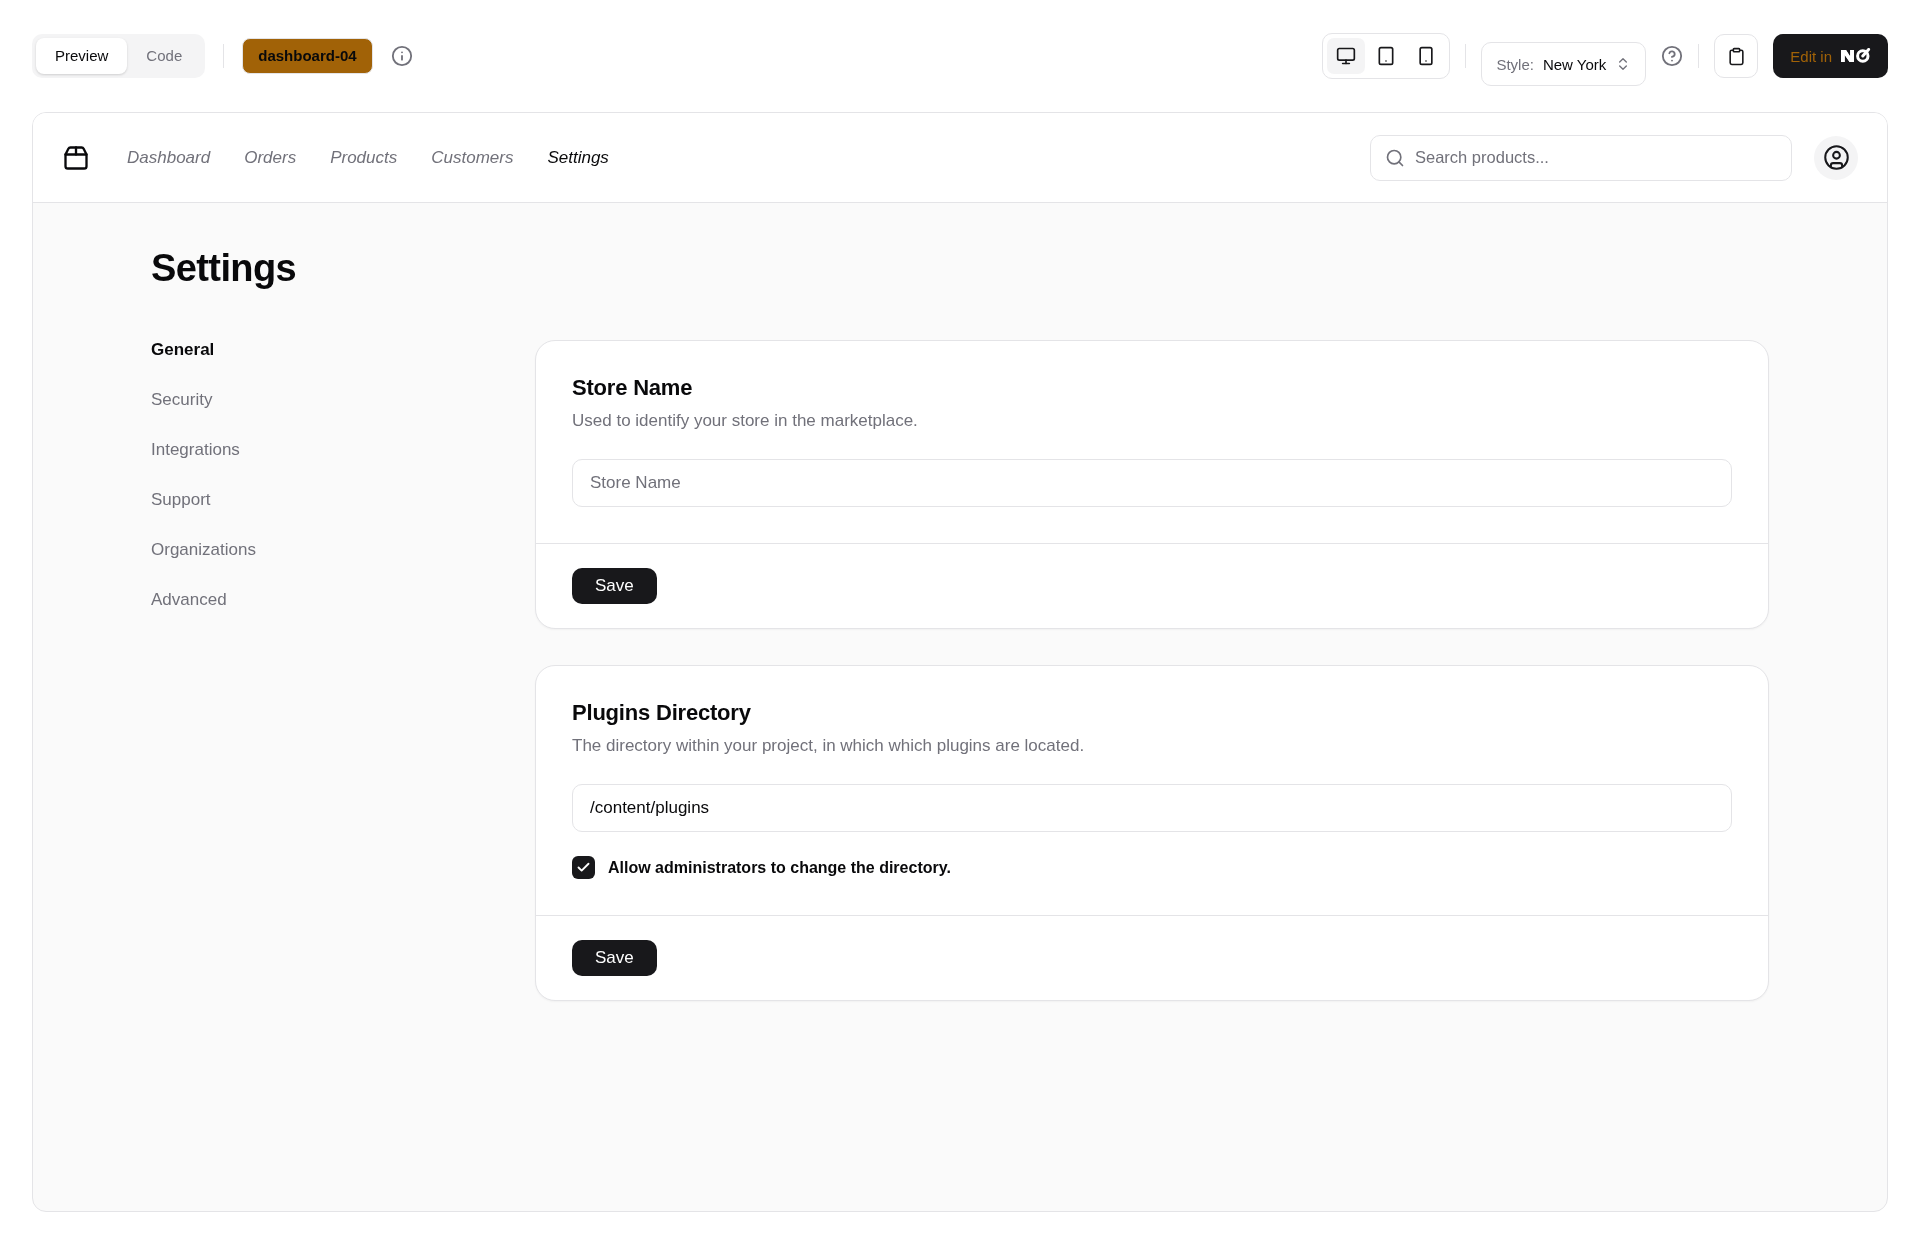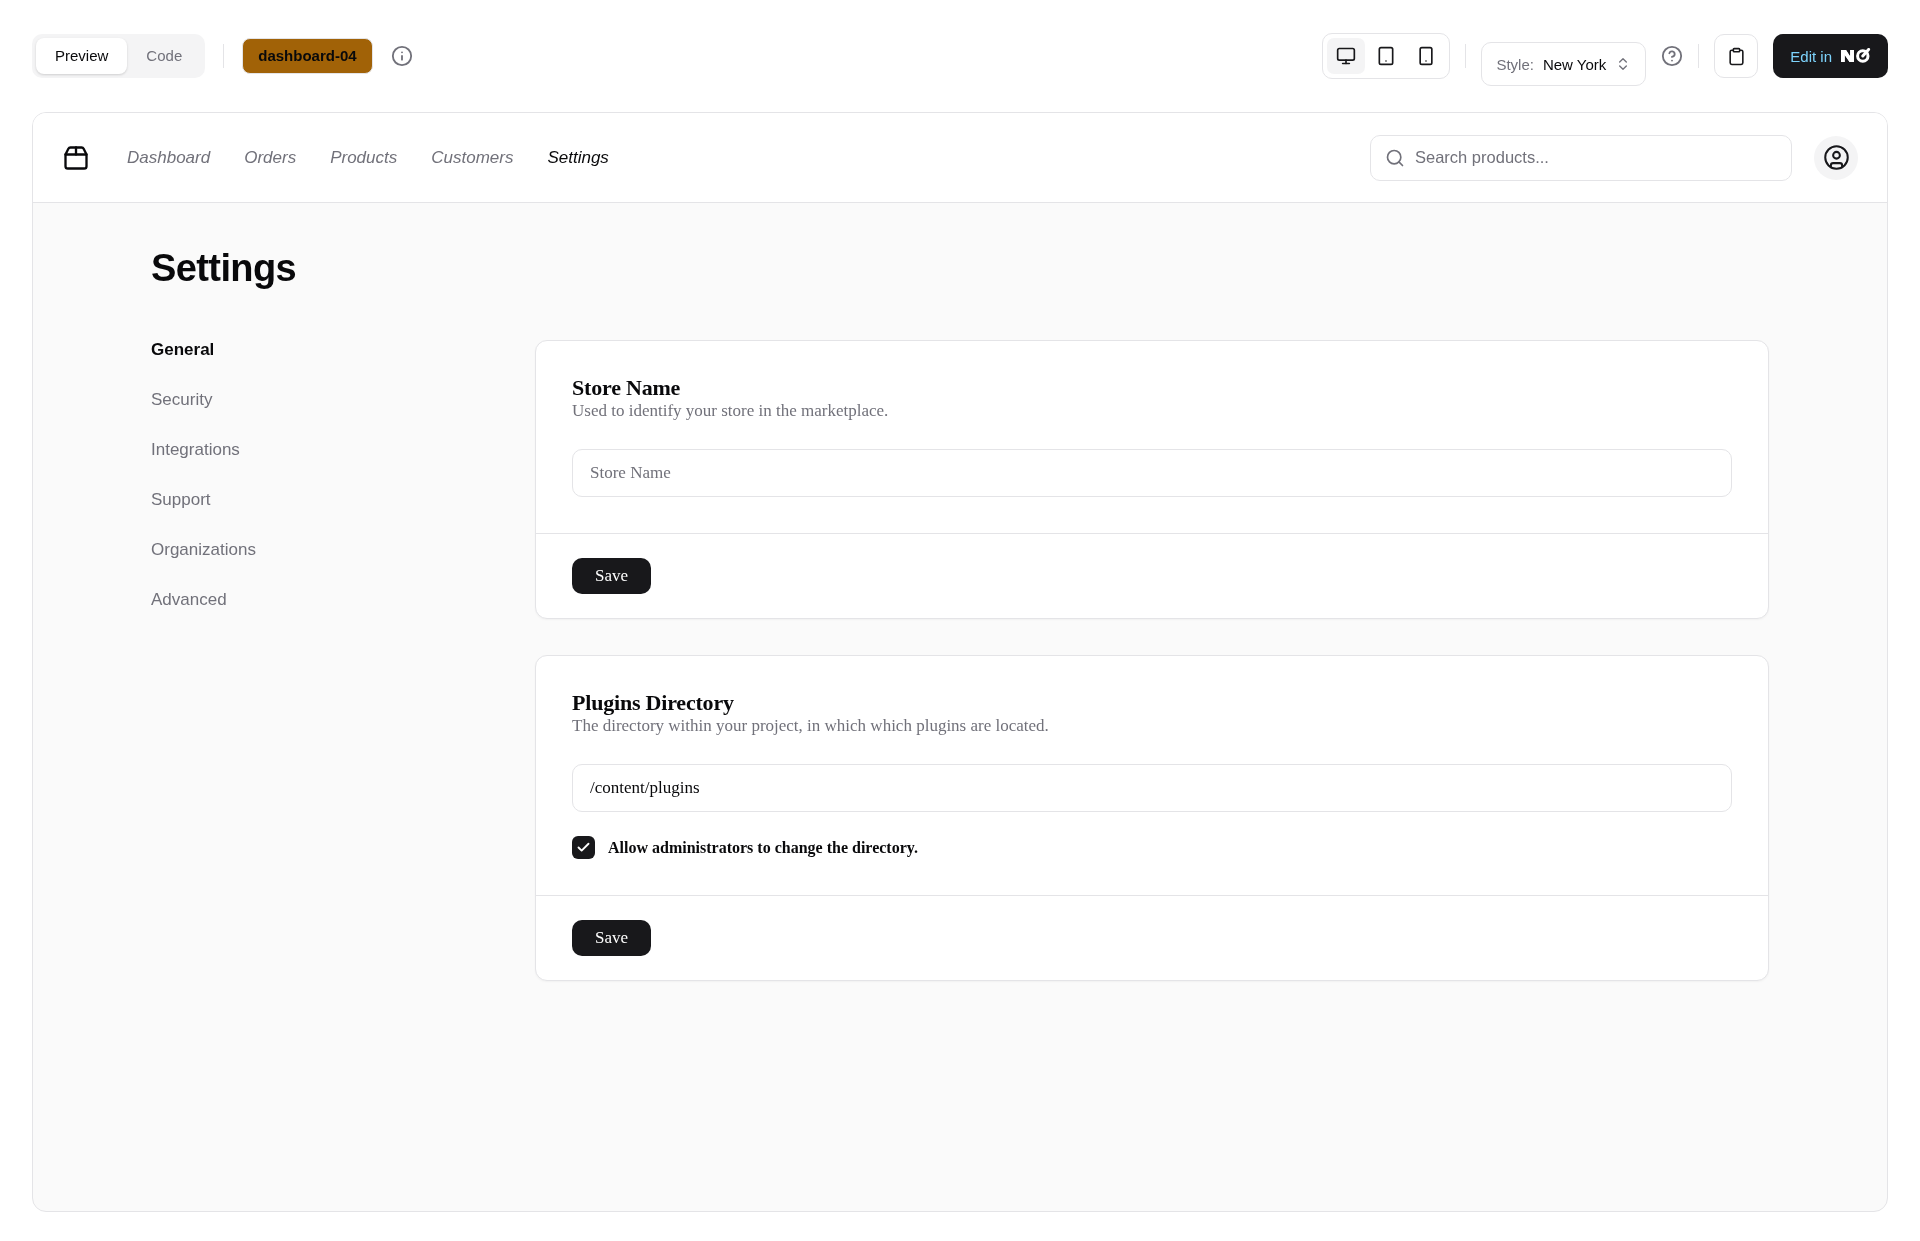--- a/index.html
+++ b/index.html
@@ -28,21 +28,21 @@
   .badge{border:1px solid var(--border); border-radius:8px; padding:8px 15px; font-size:15px; font-weight:600; line-height:18px; color:var(--foreground); background:#a16207;}
   .icon-plain{display:flex; align-items:center; justify-content:center; color:#71717a;}
   .device-group{display:flex; align-items:center; gap:2px; border:1px solid var(--border); border-radius:10px; padding:4px; background:#fff;}
   .dev{width:38px; height:36px; display:flex; align-items:center; justify-content:center; border-radius:7px; color:var(--primary);}
   .dev.active{background:var(--muted);}
   .style-select{display:flex; align-items:center; gap:9px; height:44px; padding:0 14px; border:1px solid var(--border); border-radius:10px; background:#fff; font-size:15px;margin-top:16px;}
   .style-select .lbl{color:var(--muted-foreground);}
   .style-select .val{color:var(--foreground); font-weight:500;}
   .style-select .chev{color:var(--muted-foreground);}
   .icon-btn{width:44px; height:44px; display:flex; align-items:center; justify-content:center; border:1px solid var(--border); border-radius:10px; background:#fff; color:var(--primary);}
-  .edit-btn{display:flex; align-items:center; gap:9px; height:44px; padding:0 17px; border-radius:10px; background:var(--primary); color:#7dd3fc; font-size:15px; font-weight:500;}
+  .edit-btn{display:flex; align-items:center; gap:9px; height:44px; padding:0 17px; border-radius:10px; background:var(--primary); color:#a16207; font-size:15px; font-weight:500;}
 
   
   .frame{margin:0 32px; height:1100px; border:1px solid var(--border); border-radius:14px; background:var(--page-muted); overflow:hidden;}
   .app-header{height:90px; background:var(--background); border-bottom:1px solid var(--border); display:flex; align-items:center; padding:0 29px;}
   .brand{color:var(--foreground); margin-right:37px;}
   .app-nav{display:flex; align-items:center; gap:34px;}
   .app-nav a{font-size:17px; color:var(--muted-foreground); text-decoration:none; cursor:pointer;font-style:italic;}
   .app-nav a.active{color:var(--foreground); font-weight:500;}
   .search{margin-left:auto; display:flex; align-items:center; gap:10px; width:422px; height:46px; border:1px solid var(--border); border-radius:10px; background:#fff; padding:0 14px; color:var(--muted-foreground);}
   .search input{border:none; flex:1; font-size:16.5px; color:var(--foreground); background:transparent;}
@@ -50,24 +50,24 @@
   .avatar{width:44px; height:44px; border-radius:50%; background:var(--muted); display:flex; align-items:center; justify-content:center; margin-left:22px; color:var(--primary);}
 
   .app-main{padding:44px 118px 0 118px;}
   .page-title{font-size:38px; font-weight:700; letter-spacing:-.6px; margin-bottom:50px; color:var(--foreground);}
   .content-grid{display:grid; grid-template-columns:340px 1fr; column-gap:44px; align-items:start;}
   .side-nav{display:grid; row-gap:31px; font-size:17px; line-height:19px;}
   .side-nav a{color:var(--muted-foreground); text-decoration:none; cursor:pointer;}
   .side-nav a.active{color:var(--foreground); font-weight:600;}
 
   .cards{display:grid; row-gap:36px;}
-  .card{background:var(--background); border:1px solid var(--border); border-radius:12px; box-shadow:0 1px 2px rgba(0,0,0,.04);font-family:Liberation Serif, serif;}
+  .card{background:var(--background); border:1px solid var(--border); border-radius:20px; box-shadow:0 1px 2px rgba(0,0,0,.04);}
   .card-body{padding:34px 36px 36px;}
   .card-title{font-size:22px; font-weight:600; letter-spacing:-.2px; color:var(--foreground);}
-  .card-desc{margin-top:0; font-size:17px; color:var(--muted-foreground);}
+  .card-desc{margin-top:10px; font-size:17px; color:var(--muted-foreground);}
   .text-input{margin-top:28px; width:100%; height:48px; border:1px solid var(--border); border-radius:10px; padding:0 17px; font-size:17px; color:var(--foreground); background:#fff;}
   .text-input::placeholder{color:var(--muted-foreground);}
   .check-row{display:flex; align-items:center; gap:13px; margin-top:24px;}
   .checkbox{width:23px; height:23px; border-radius:6px; background:var(--primary); display:flex; align-items:center; justify-content:center; color:#fff; cursor:pointer;}
   .check-label{font-size:16px; font-weight:600; color:var(--foreground); cursor:pointer;}
   .card-footer{border-top:1px solid var(--border); padding:24px 36px;}
   .save-btn{height:36px; padding:0 23px; border-radius:10px; background:var(--primary); color:#fff; font-size:17px; font-weight:500;}
 </style>
 </head>
 <body>

